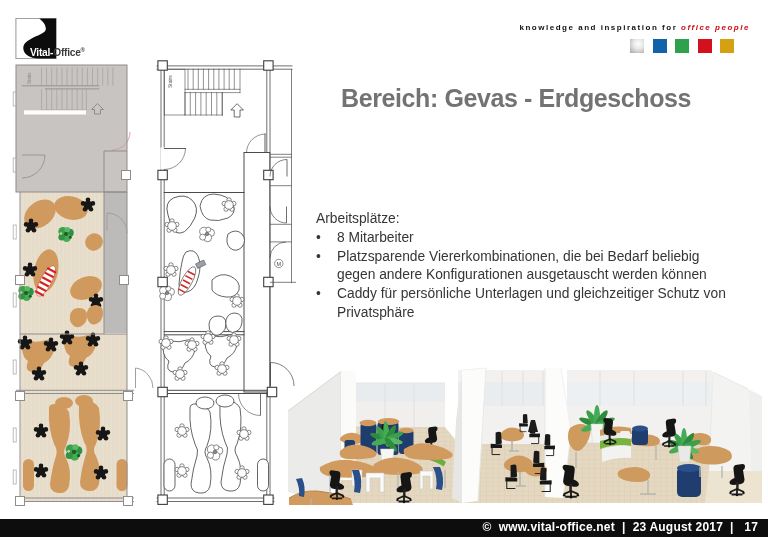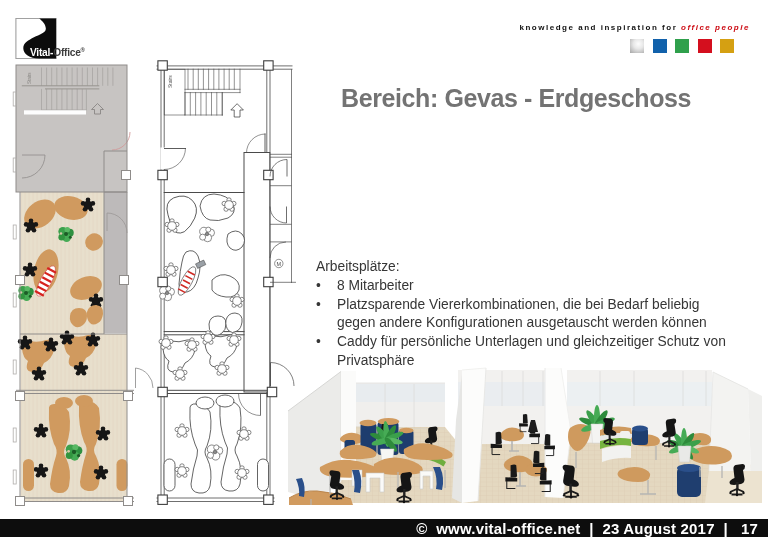--- a/index.html
+++ b/index.html
@@ -6,26 +6,26 @@
 *{box-sizing:border-box;}
 #page{position:relative;width:768px;height:542px;background:#fff;overflow:hidden;font-family:"Liberation Sans",sans-serif;}
 #plansvg{position:absolute;left:0;top:0;z-index:0;}
 #logo{position:absolute;left:15px;top:18px;width:42px;height:41px;z-index:3;}
 #logotxt{position:absolute;left:30px;top:46.5px;z-index:4;font-weight:bold;font-size:10.2px;letter-spacing:-0.25px;color:#fff;white-space:nowrap;}
 #logotxt .off{color:#3d3d3d;}
 #hdr{position:absolute;right:18px;top:23px;z-index:2;font-size:8px;font-weight:bold;letter-spacing:1.52px;color:#111;white-space:nowrap;}
 #hdr .red{color:#cc0a12;font-style:italic;}
 .sq{position:absolute;top:39px;width:14px;height:13.5px;z-index:2;}
 #title{position:absolute;left:313px;top:84px;z-index:2;font-size:25px;font-weight:bold;letter-spacing:-0.4px;color:#737373;white-space:nowrap;margin-left:28px;}
-#body{position:absolute;left:316px;top:210px;width:440px;z-index:2;font-size:13.8px;color:#363636;line-height:18.8px;margin-top:48px;}
+#body{position:absolute;left:316px;top:210px;width:440px;z-index:2;font-size:13.8px;color:#363636;line-height:18.8px;}
 #body table{border-collapse:collapse;font-size:13.8px;color:#363636;}
 #body td{vertical-align:top;padding:0;}
 #body td.b{width:21px;}
 #footer{position:absolute;left:0;top:519px;width:768px;height:18px;background:#0d0d0d;z-index:5;}
-#footer .ft{position:absolute;right:10px;top:1px;color:#fff;font-size:15px;font-weight:bold;letter-spacing:0.2px;white-space:nowrap;text-align:right;}
+#footer .ft{position:absolute;right:10px;top:1px;color:#fff;font-size:12px;font-weight:bold;letter-spacing:0.2px;white-space:nowrap;text-align:right;}
 </style>
 </head>
 <body>
 <div id="page">
 
   <svg id="logo" viewBox="0 0 100 100">
     <rect x="1" y="1" width="98" height="98" fill="#ffffff" stroke="#9a9a9a" stroke-width="2.5"></rect>
     <path d="M58,1 L99,1 L99,99 L58,99 C34,99 19,88 19,74 C19,60 32,54 45,47 C58,40 74,36 74,26 C74,15 66,8 58,1 Z" fill="#0c0c0c"></path>
   </svg>
   <div id="logotxt">Vital-<span class="off">Office<sup style="font-size:6px;">®</sup></span></div>

